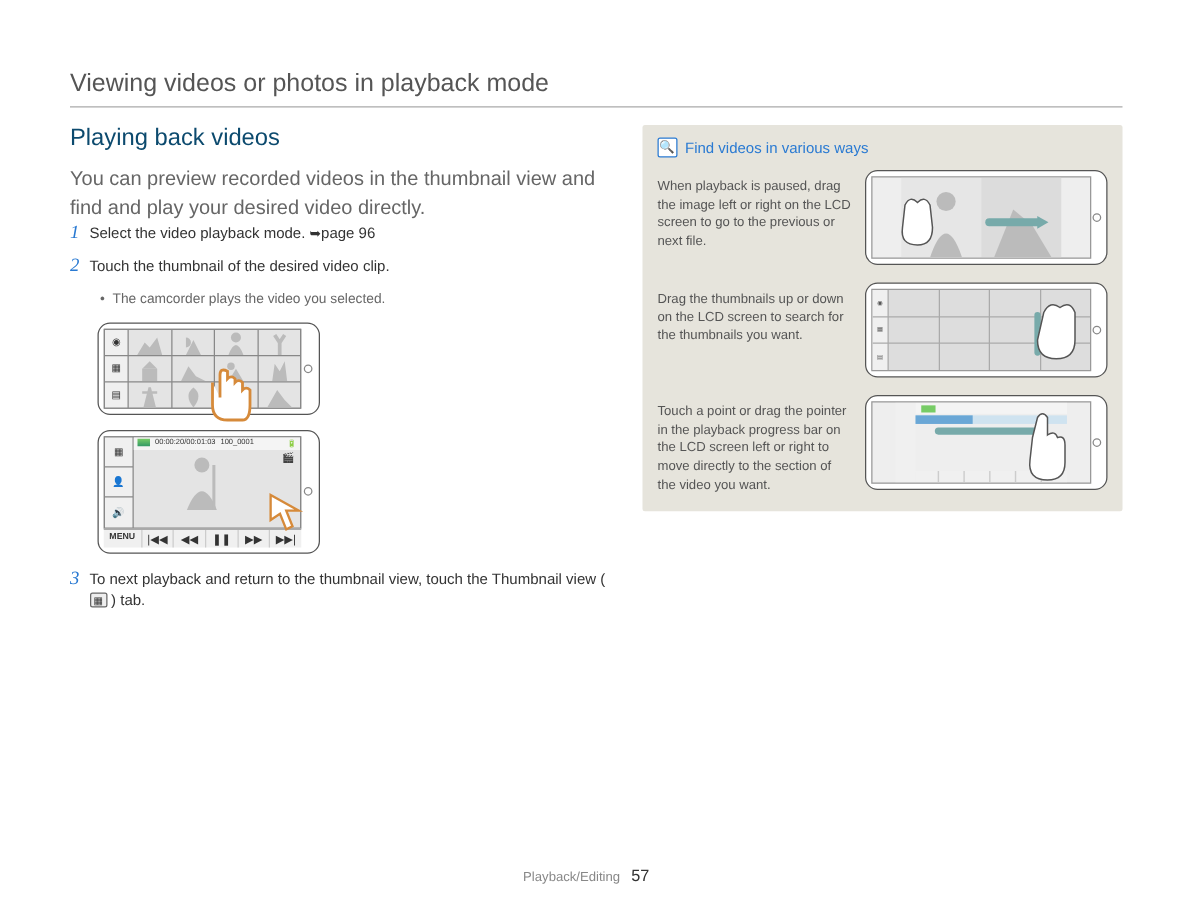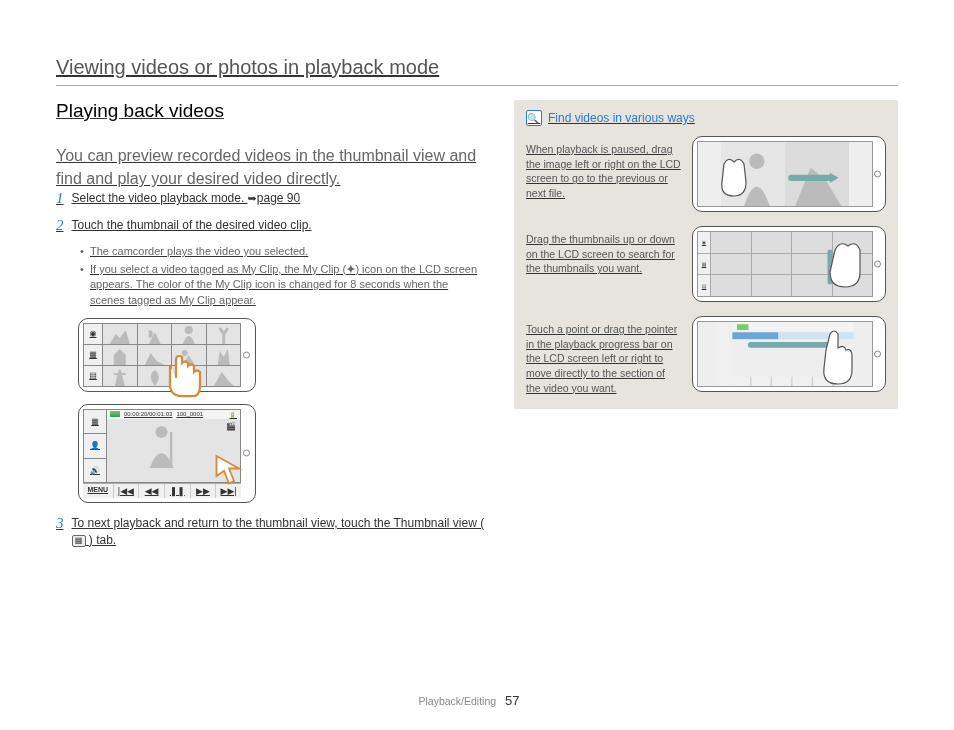--- a/index.html
+++ b/index.html
@@ -6,41 +6,40 @@
   body {
     font-family: Arial, Helvetica, sans-serif;
     background: #fff;
     width: 954px;
     height: 730px;
     position: relative;
     color: #333;
   }
   .page {
     padding: 56px 56px 28px 56px;
-    text-decoration: underline;
   }
   .page-title {
     font-size: 20px;
     font-weight: 400;
     color: #555;
     border-bottom: 1px solid #aaa;
     padding-bottom: 6px;
     margin-bottom: 14px;
   }
   .columns {
     display: flex;
     gap: 28px;
   }
   .col-left { flex: 0 0 430px; }
   .col-right { flex: 1; }
   .section-heading {
     font-size: 19px;
-    color: #000000;
+    color: #0c4a6e;
     font-weight: 400;
-    margin-bottom: 22px;
+    margin-bottom: 10px;
   }
   .intro {
     font-size: 16px;
     color: #666;
     line-height: 1.45;
     margin-bottom: 0;
   }
   .step {
     display: flex;
     gap: 8px;
@@ -243,34 +242,31 @@
 
   <div class="columns">
 
     <div class="col-left">
       <h2 class="section-heading">Playing back videos</h2>
       <p class="intro">You can preview recorded videos in the thumbnail view and find and play your desired video directly.</p>
 
       <div class="step">
         <span class="step-num">1</span>
         <span>
-          <span>Select the video playback mode. </span><span class="arrow-icon">➥</span><span>page 90</span>
+          <span>Select the video playback mode. </span><span class="arrow-icon">➥</span><span>page 96</span>
         </span>
       </div>
 
       <div class="step">
         <span class="step-num">2</span>
         <span>Touch the thumbnail of the desired video clip.</span>
       </div>
 
       <ul class="bullets">
         <li>The camcorder plays the video you selected.</li>
-        <li>
-          <span>If you select a video tagged as My Clip, the My Clip (</span><span style="font-weight:bold;">✦</span><span>) icon on the LCD screen appears. The color of the My Clip icon is changed for 8 seconds when the scenes tagged as My Clip appear.</span>
-        </li>
       </ul>
 
       <div class="device">
         <div class="thumb-grid">
           <div class="side">◉</div>
           <div class="cell"><svg viewBox="0 0 10 10">
                 <path d="M0 10 L3 5 L5 7 L8 3 L10 10 Z" fill="#bbb"></path>
               </svg></div>
           <div class="cell"><svg viewBox="0 0 10 10">
                 <path d="M2 3 a2 2 0 1 1 0 4 M2 10 L5 4 L8 10 Z" fill="#bbb"></path>

